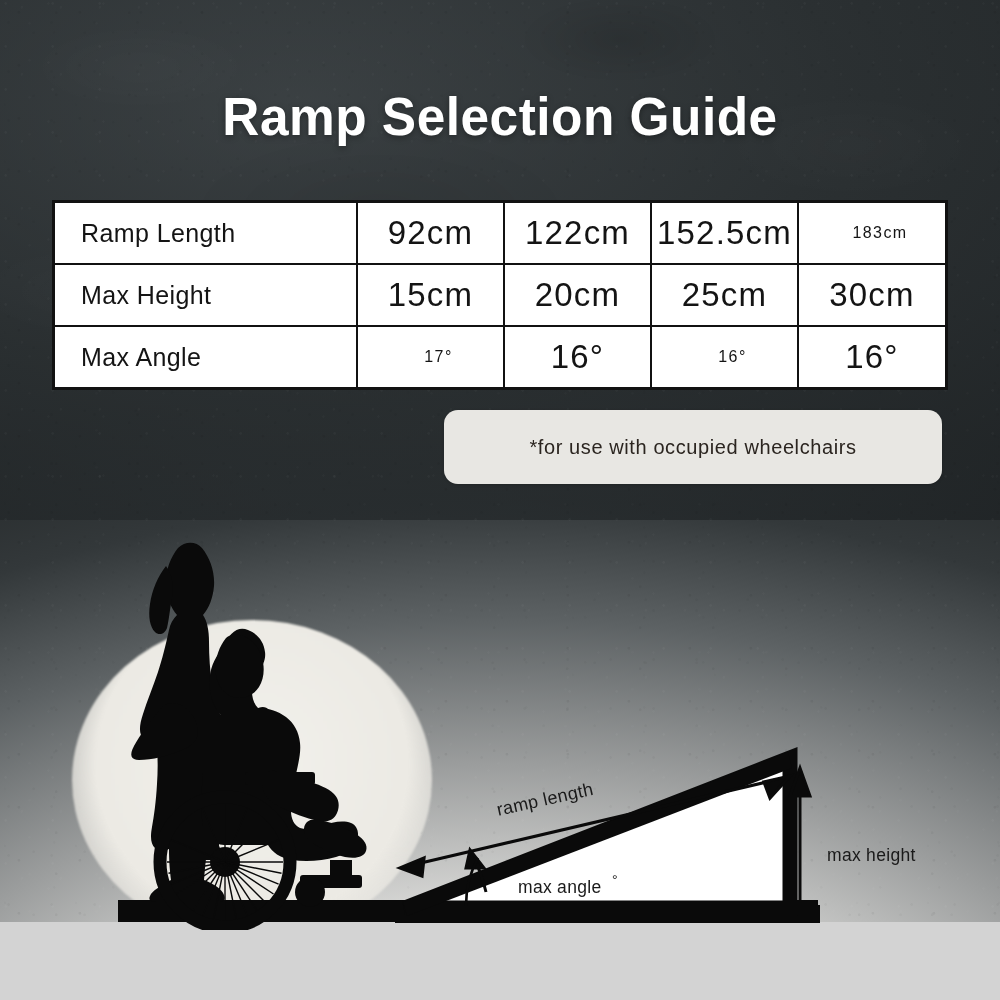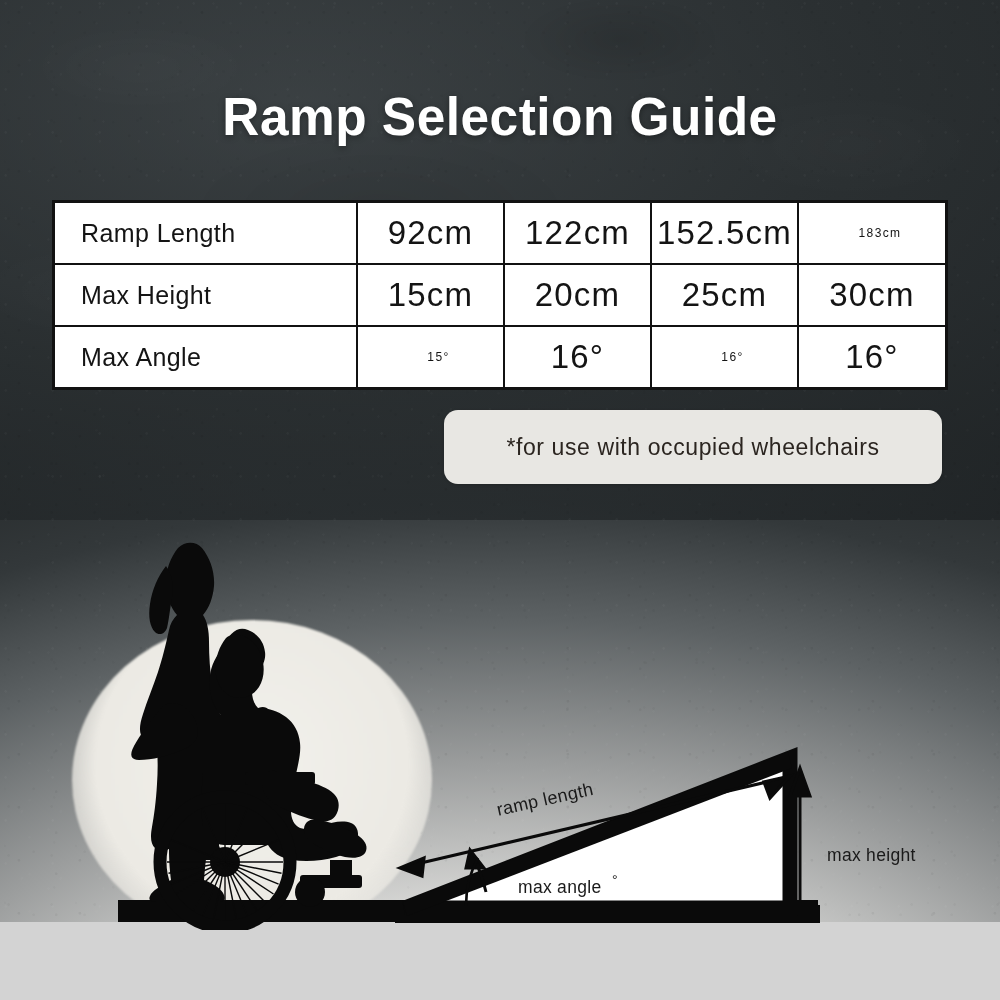--- a/index.html
+++ b/index.html
@@ -116,21 +116,21 @@
     text-align: left;
     padding-left: 26px;
     font-size: 25px;
     letter-spacing: 0.4px;
     width: 271px;
   }
   table.spec td.v {
     font-size: 33px;
   }
   table.spec td.v-sm {
-    font-size: 12px;
+    font-size: 16px;
     letter-spacing: 1.4px;
     padding-left: 20px;
   }
   table.spec tr td:first-child { border-left: none; }
   table.spec tr td:last-child  { border-right: none; }
   table.spec tr:first-child td { border-top: none; }
   table.spec tr:last-child  td { border-bottom: none; }
 
   
   .note-box {
@@ -141,21 +141,21 @@
     border-radius: 14px;
     box-sizing: border-box;
     display: flex;
     align-items: center;
     justify-content: center;
     box-shadow: 0 1px 3px rgba(0,0,0,0.18);
   }
   .note-text {
     color: #2b2520;
     font-family: "Liberation Sans", sans-serif;
-    font-size: 23px;
+    font-size: 20px;
     line-height: 25px;
     text-align: center;
     letter-spacing: 0.6px;
     padding: 0 10px;
   }
 
   
   .diagram {
     position: absolute;
     left: 0; top: 510px;
@@ -217,21 +217,21 @@
         </tr>
         <tr>
           <td class="label">Max Height</td>
           <td class="v">15cm</td>
           <td class="v">20cm</td>
           <td class="v">25cm</td>
           <td class="v">30cm</td>
         </tr>
         <tr>
           <td class="label">Max Angle</td>
-          <td class="v-sm">15°</td>
+          <td class="v-sm">17°</td>
           <td class="v">16°</td>
           <td class="v-sm">16°</td>
           <td class="v">16°</td>
         </tr>
       </tbody>
     </table>
   </div>
 
   <div class="note-box">
     <div class="note-text">

